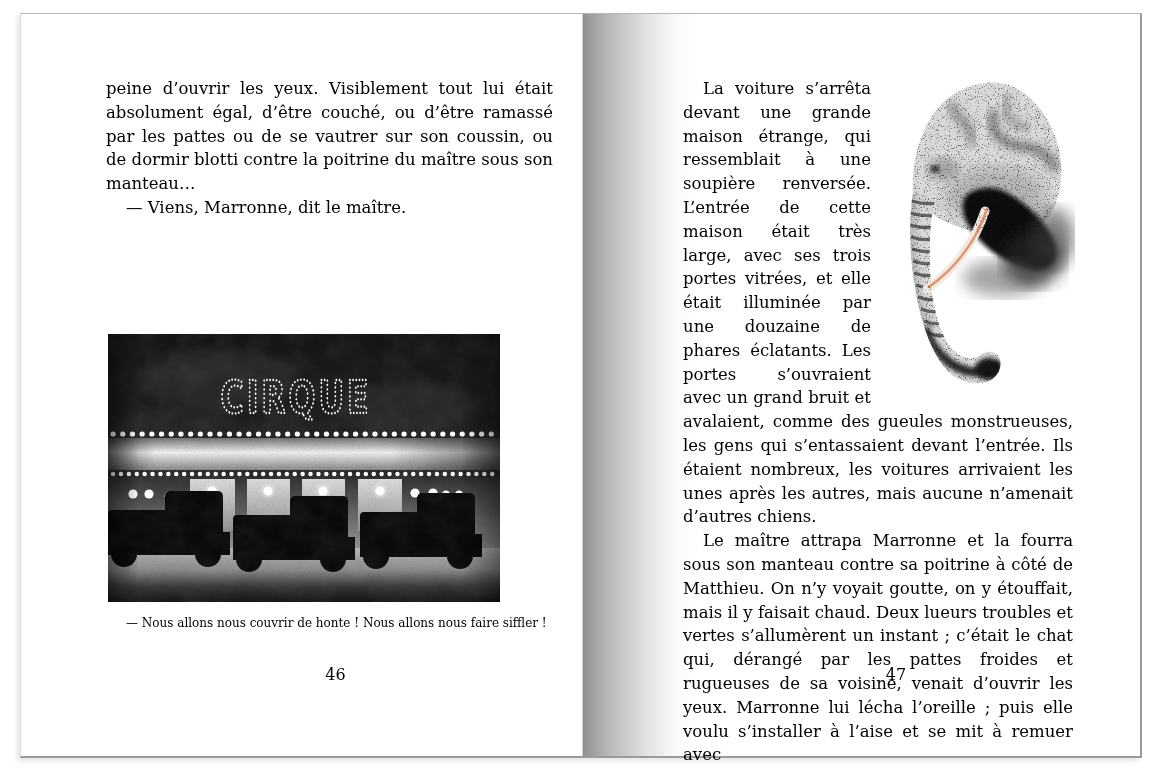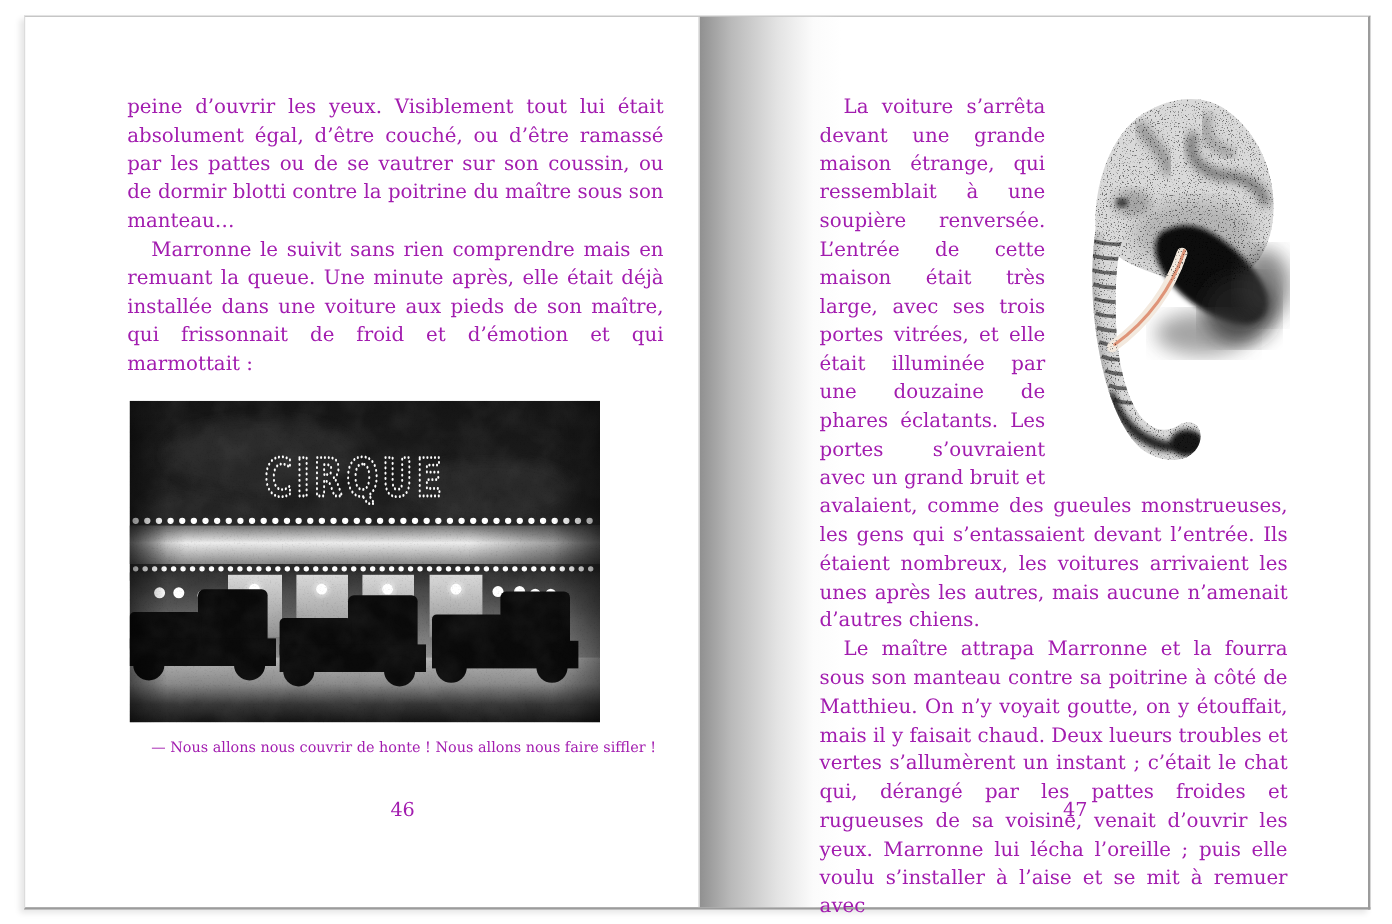--- a/index.html
+++ b/index.html
@@ -1,17 +1,17 @@
 <!DOCTYPE html>
 <html><head>
 <meta charset="utf-8">
 <style>
   html,body{margin:0;padding:0;background:#ffffff;}
   .stage{position:relative;width:1160px;height:770px;background:#fff;overflow:hidden;
-         font-family:"DejaVu Serif","Liberation Serif",serif;color:#a21caf;}
+         font-family:"DejaVu Serif","Liberation Serif",serif;color:#000000;}
   .book{position:absolute;left:20px;top:13px;width:1119px;height:742px;background:#fff;
         border-top:1px solid #b8b8b8;border-left:1px solid #dcdcdc;
         border-right:2px solid #9b9b9b;border-bottom:2px solid #9b9b9b;
         box-shadow:-3px 3px 5px rgba(0,0,0,0.10);}
   .gutter{position:absolute;left:561px;top:0;width:118px;height:100%;z-index:0;
           border-left:1px solid #cfcfcf;
           background:linear-gradient(to right,#909090 0%,#b9b9b9 22%,#e3e3e3 55%,#fbfbfb 80%,rgba(255,255,255,0) 100%);}
   .textcol{position:absolute;z-index:2;font-size:16.5px;line-height:23.8px;text-align:justify;}
   .textcol p{margin:0;text-indent:20px;}
   .textcol p.noindent{text-indent:0;}
@@ -31,21 +31,21 @@
 </head>
 <body>
 
 <div class="stage">
   <div class="book">
     <div class="gutter"></div>
 
     <div>
       <div class="textcol col-left">
         <p class="noindent">peine d’ouvrir les yeux. Visiblement tout lui était absolument égal, d’être couché, ou d’être ramassé par les pattes ou de se vautrer sur son coussin, ou de dormir blotti contre la poitrine du maître sous son manteau…</p>
-        <p>Marronne le suivit sans rien comprendre mais en remuant la queue. Une minute après, elle était déjà installée dans une voiture aux pieds de son maître, qui frissonnait de froid et d’émotion et qui marmottait&nbsp;:</p>
+        <p>— Viens, Marronne, dit le maître.</p>
       </div>
 
       <figure class="cirque-fig">
         <svg width="392" height="268" viewBox="0 0 392 268" xmlns="http://www.w3.org/2000/svg">
           <defs>
             <linearGradient id="gTop" x1="0" y1="0" x2="0" y2="1">
               <stop offset="0" stop-color="#151515"></stop>
                 <stop offset="0.6" stop-color="#1f1f1f"></stop>
                 <stop offset="1" stop-color="#2b2b2b"></stop>
             </linearGradient>

